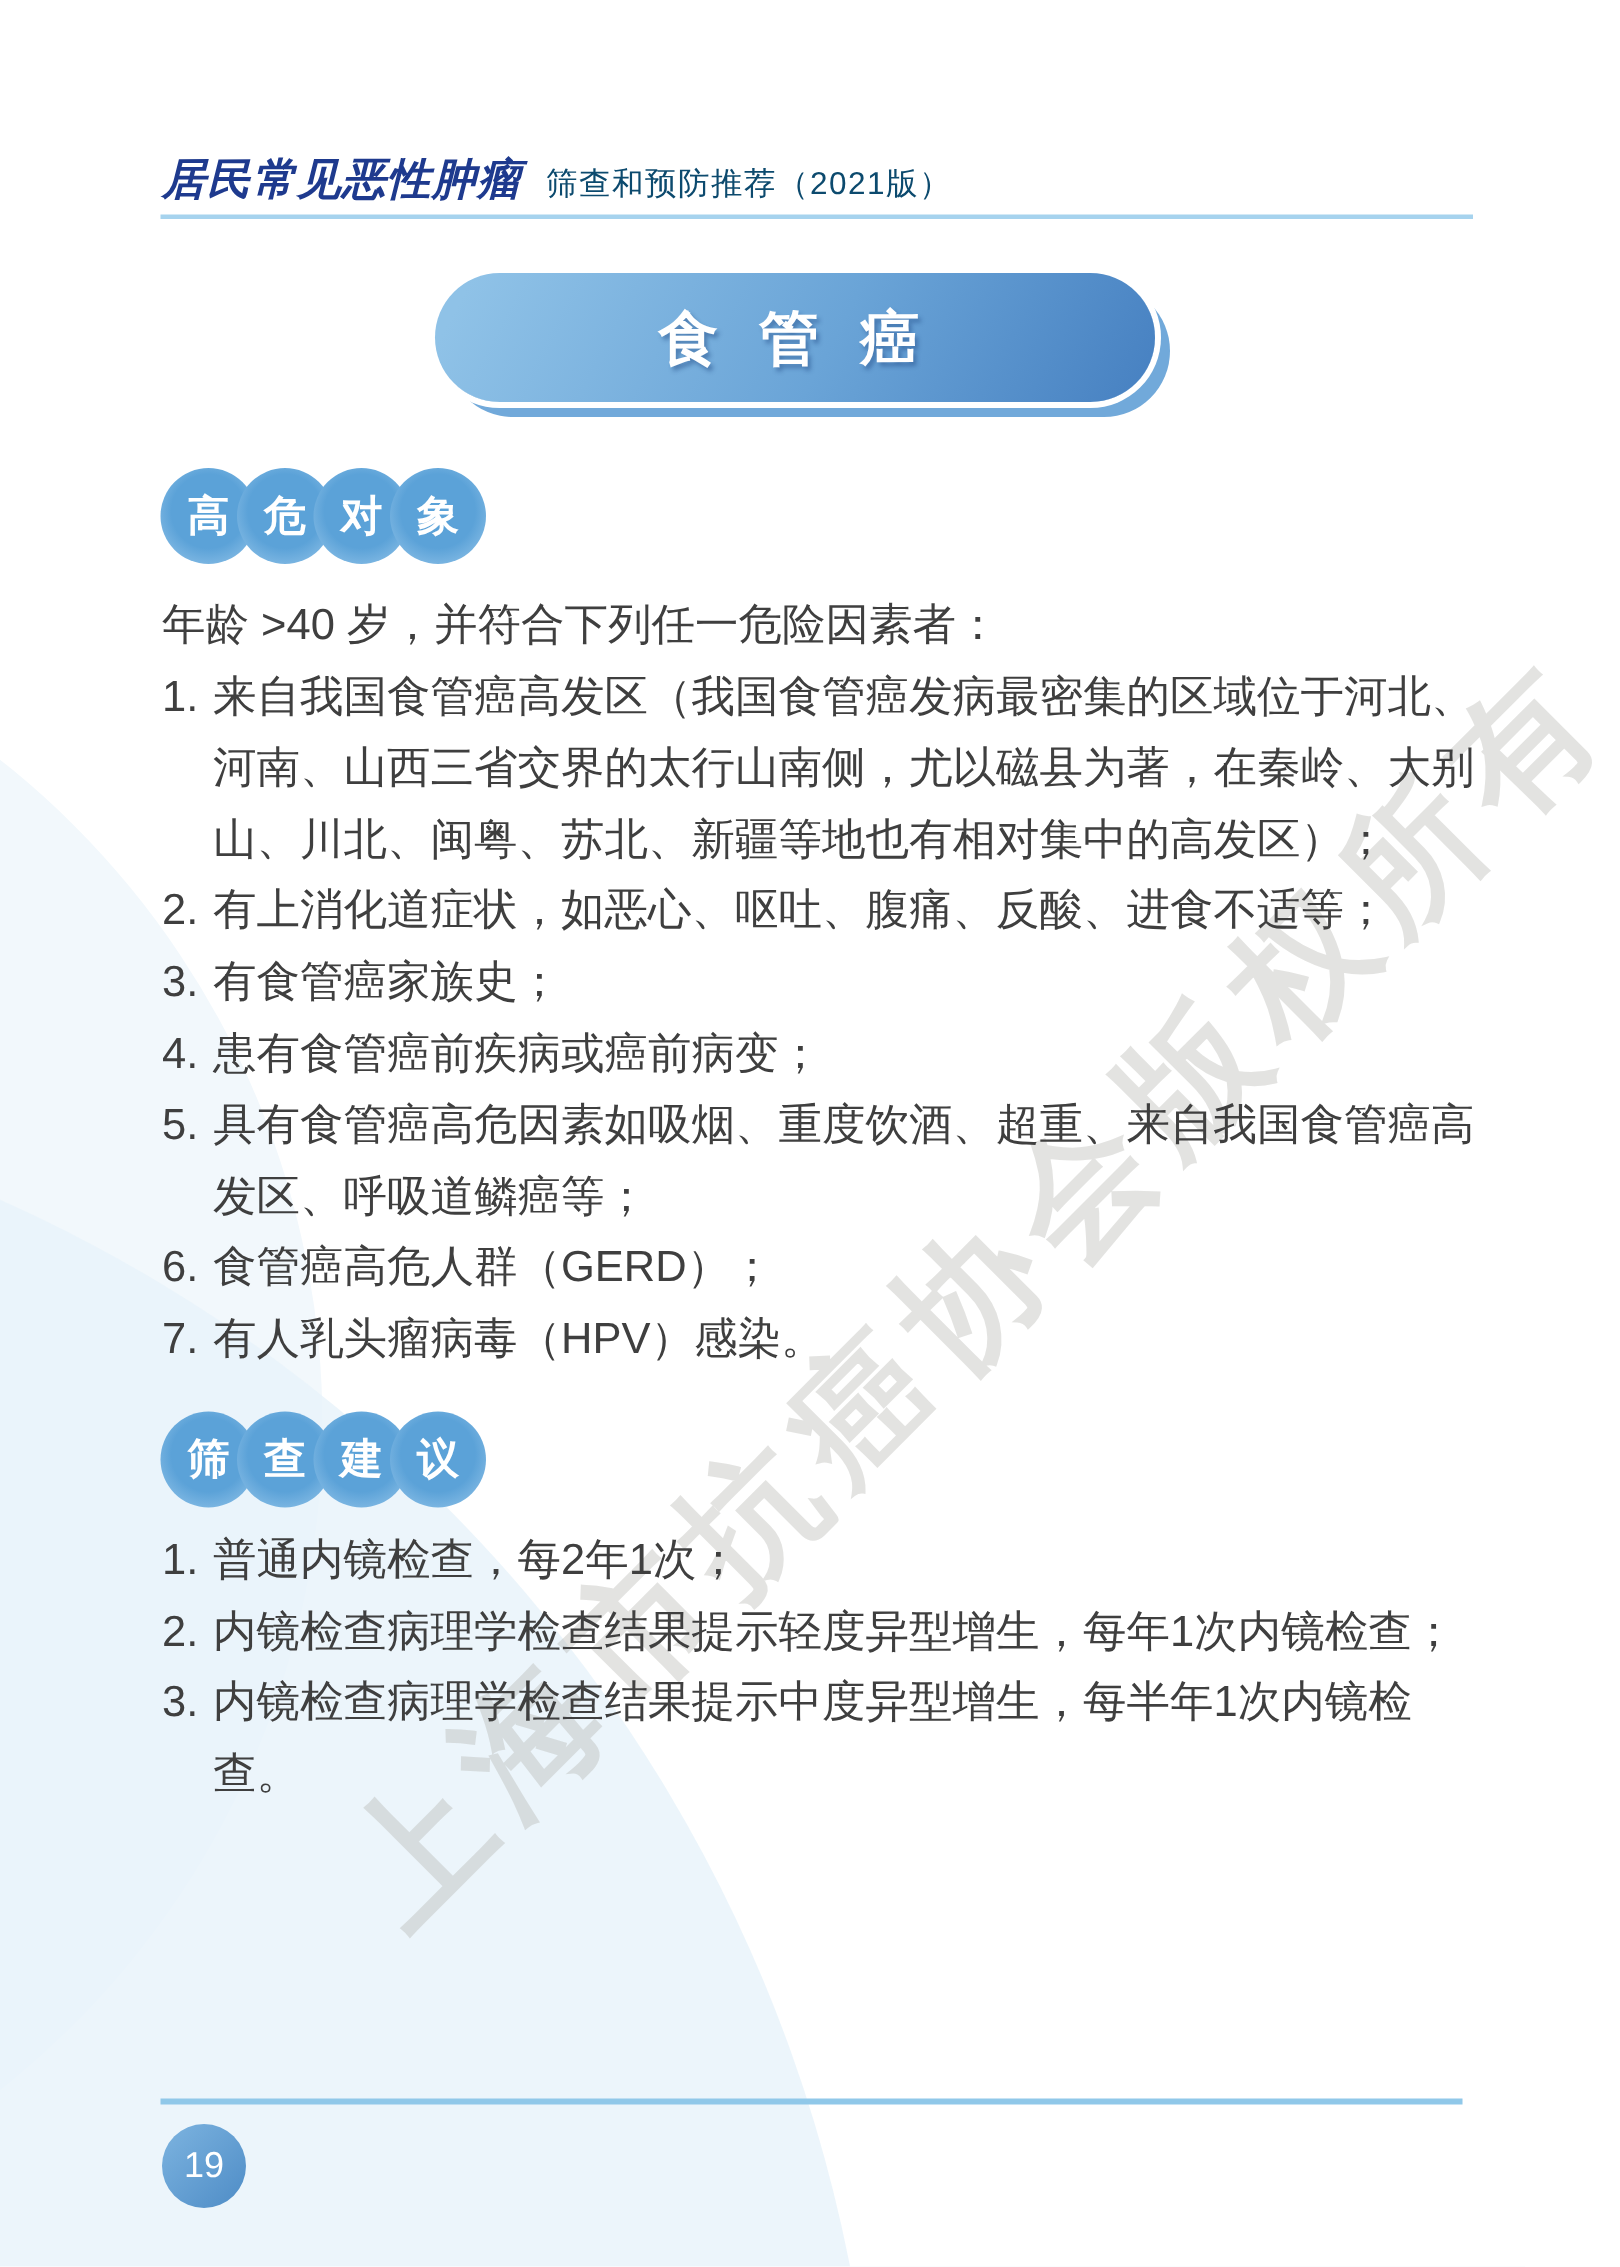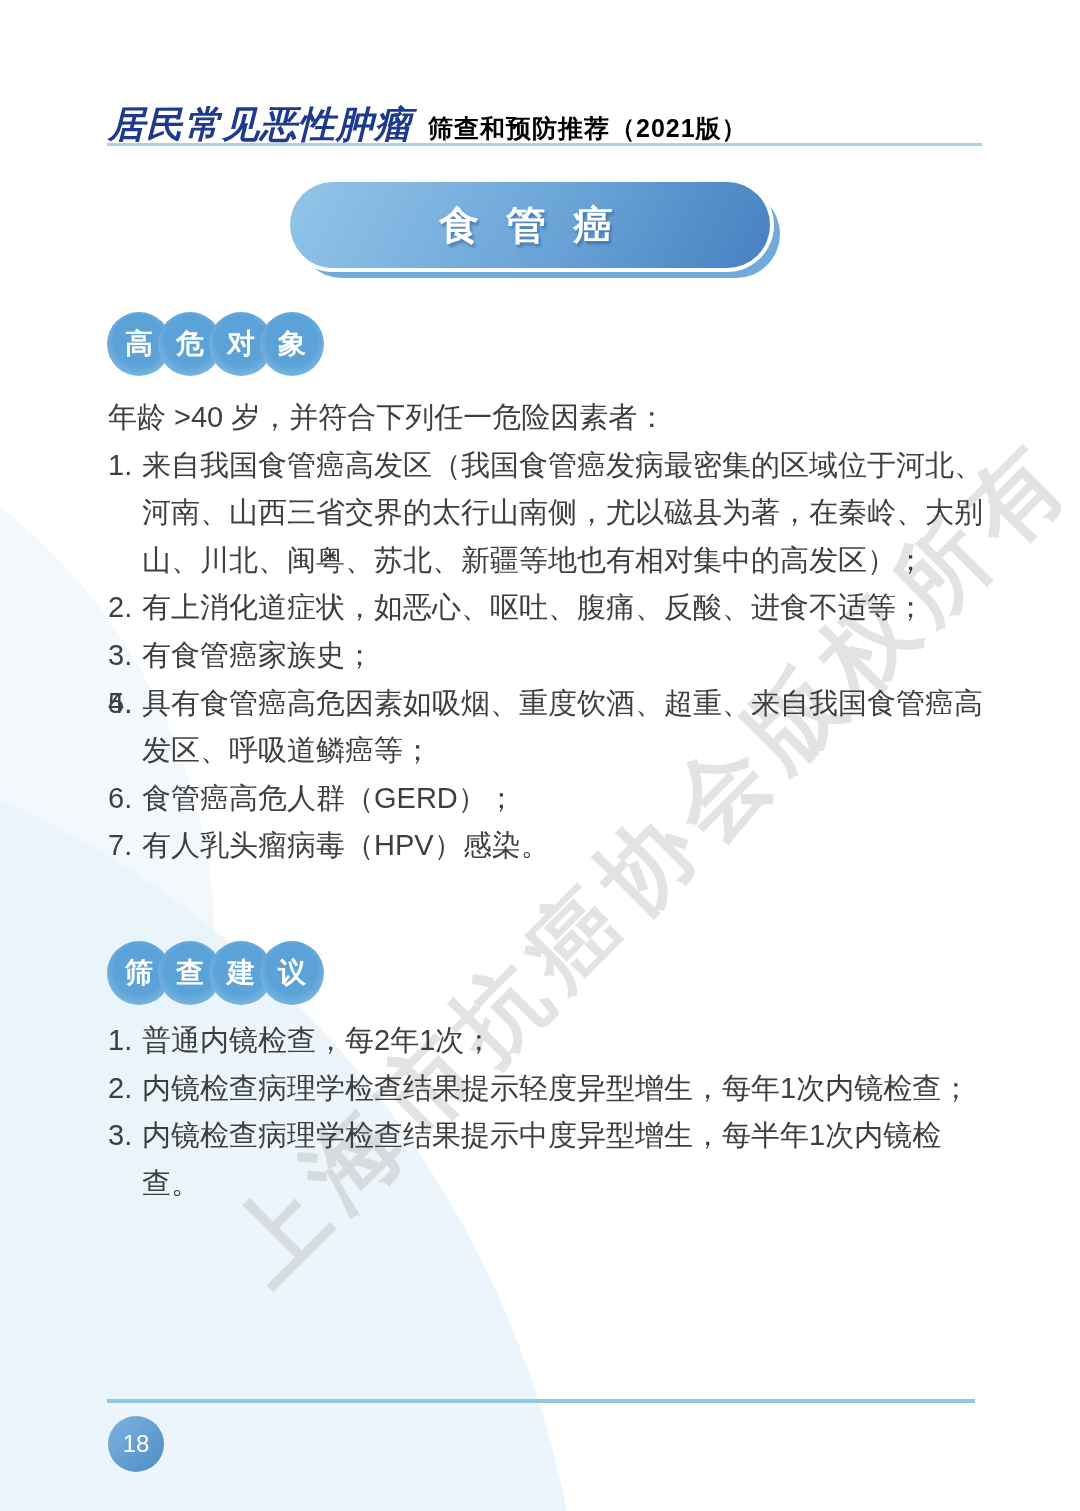--- a/index.html
+++ b/index.html
@@ -26,25 +26,25 @@
     z-index:1;
     font-size:92px;font-weight:bold;letter-spacing:12px;
     color:rgba(176,176,170,0.35);
     text-align:center;white-space:nowrap;
     transform:rotate(-45deg);transform-origin:center center;
     user-select:none;
   }
   
   .header{position:absolute;left:108px;top:100px;z-index:2;display:flex;align-items:baseline;gap:16px;}
   .header-title-main{
-    font-size:37px;font-weight:bold;font-style:italic;
+    font-size:29px;font-weight:bold;font-style:italic;
     color:#1e3a8e;letter-spacing:1px;
   }
   .header-title-sub{
-    font-size:25px;font-weight:bold;color:#000000;letter-spacing:1px;
+    font-size:21px;font-weight:normal;color:#0c4a6e;letter-spacing:1px;
   }
   .header-rule{
     position:absolute;left:107px;top:143px;width:875px;height:3px;
     background:#a6d3ee;z-index:2;
   }
   
   .banner{
     position:absolute;left:290px;top:182px;width:480px;height:86px;z-index:2;
     border-radius:44px;
     background:linear-gradient(118deg,#8fc2e7 5%,#6aa4d7 55%,#4680c1 100%);
@@ -127,20 +127,21 @@
     <div class="item">
       <span class="num">2.</span>
       <span class="txt">有上消化道症状，如恶心、呕吐、腹痛、反酸、进食不适等；</span>
     </div>
     <div class="item">
       <span class="num">3.</span>
       <span class="txt">有食管癌家族史；</span>
     </div>
     <div class="item">
       <span class="num">4.</span>
+      <span class="txt">患有食管癌前疾病或癌前病变；</span>
     </div>
     <div class="item">
       <span class="num">5.</span>
       <span class="txt">具有食管癌高危因素如吸烟、重度饮酒、超重、来自我国食管癌高发区、呼吸道鳞癌等；</span>
     </div>
     <div class="item">
       <span class="num">6.</span>
       <span class="txt">食管癌高危人群（GERD）；</span>
     </div>
     <div class="item">
@@ -166,16 +167,16 @@
       <span class="txt">内镜检查病理学检查结果提示轻度异型增生，每年1次内镜检查；</span>
     </div>
     <div class="item">
       <span class="num">3.</span>
       <span class="txt">内镜检查病理学检查结果提示中度异型增生，每半年1次内镜检查。</span>
     </div>
   </div>
 
   <div class="footer-rule"></div>
   <div class="page-badge">
-    <span>18</span>
+    <span>19</span>
   </div>
 
 </div>
 
 </body></html>

